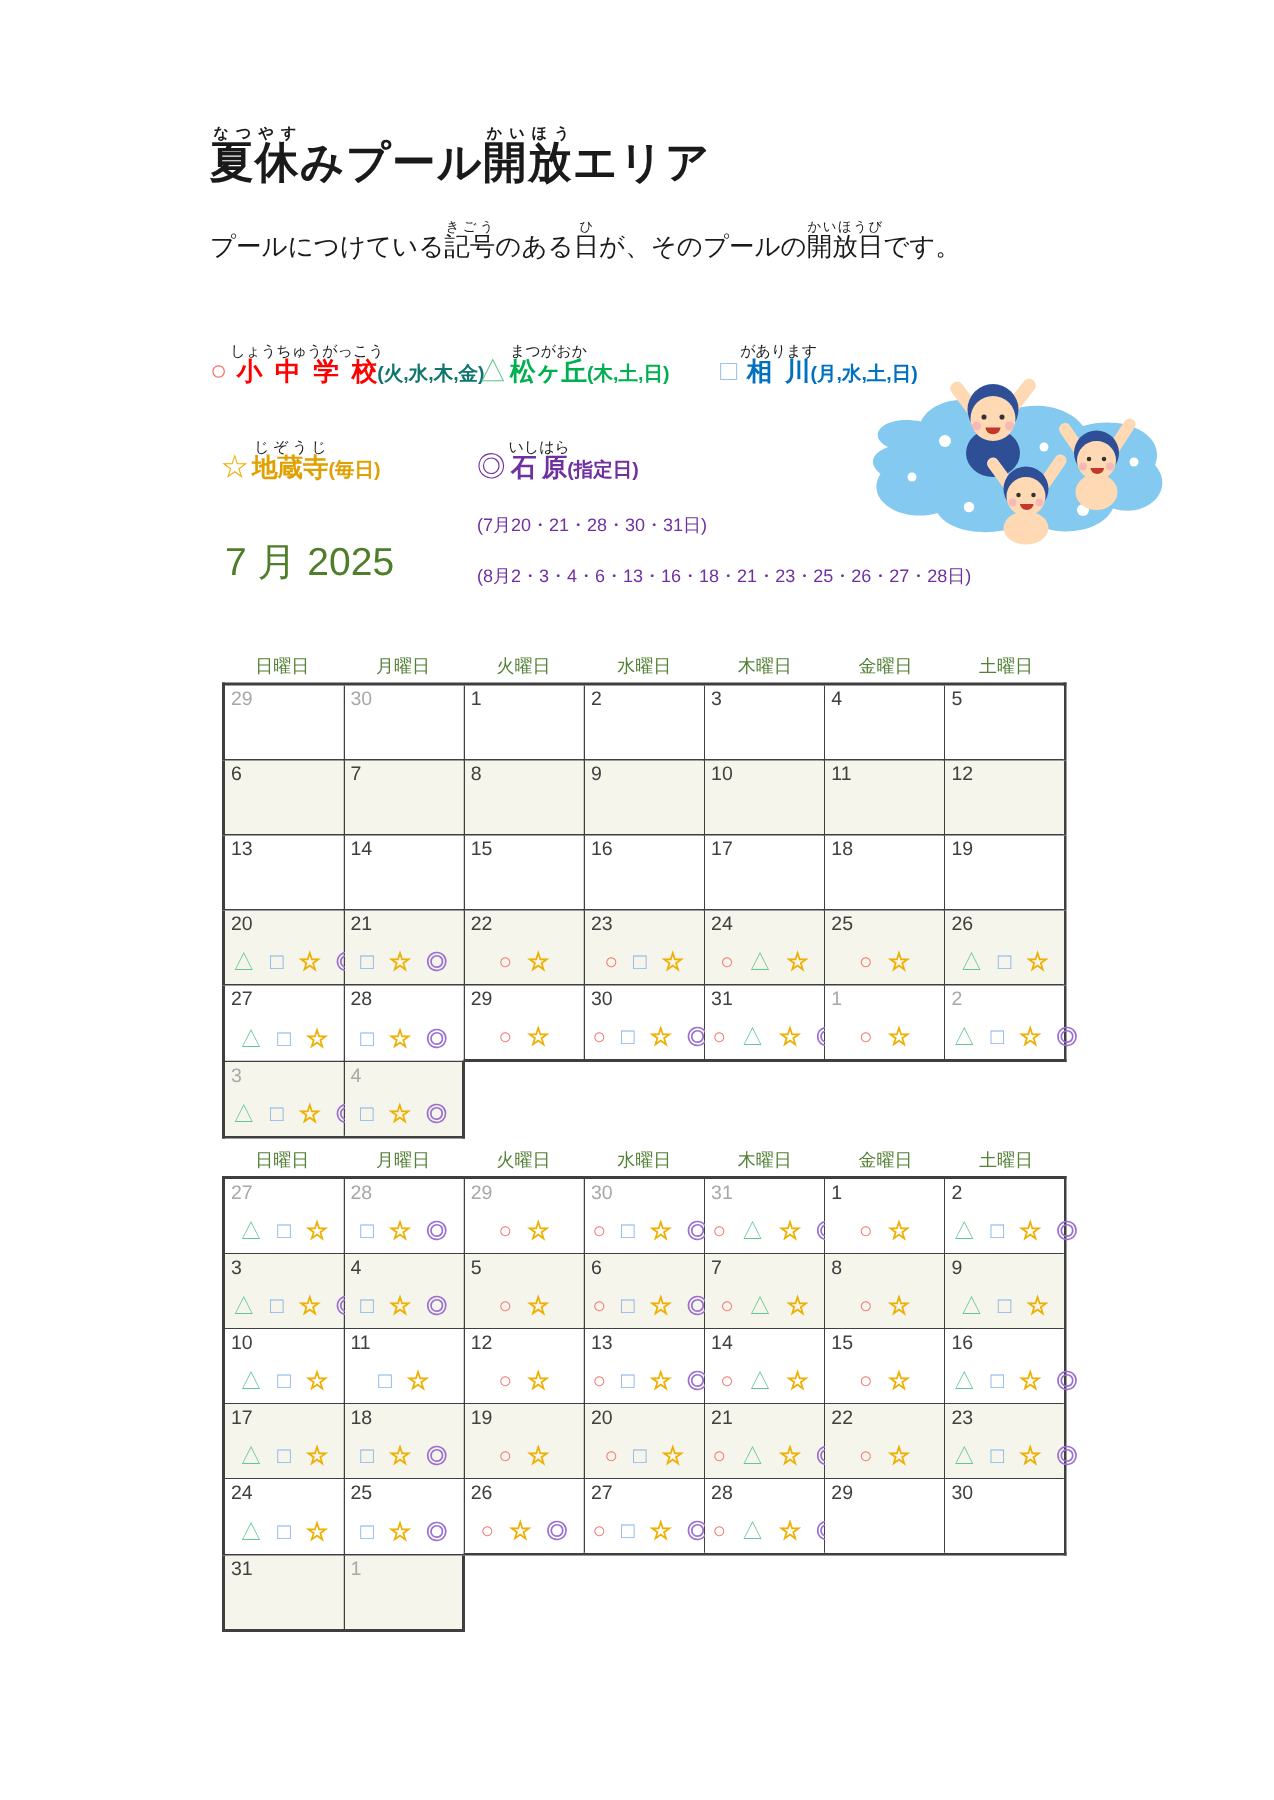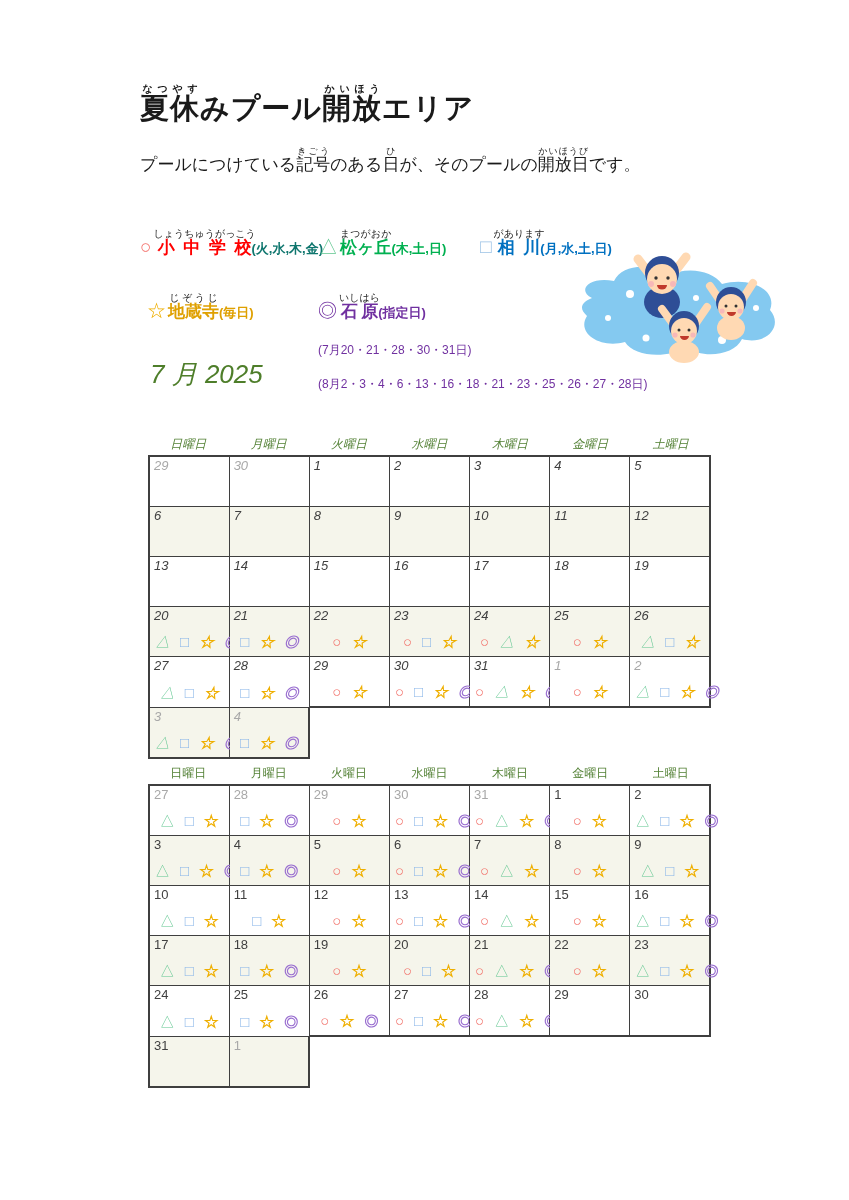--- a/index.html
+++ b/index.html
@@ -27,21 +27,21 @@
   .legend-row-1 .legend-item:nth-child(1) { width:171px; }
   .lg-sym  { font-size:19px; margin-right:2px; }
   .lg-name { font-weight:bold; font-size:17px; }
   .lg-name rt { font-size:10px; font-weight:normal; color:#1a1a1a; }
   .lg-days { font-weight:bold; font-size:13px; }
   .lg-dates { font-size:12px; margin-top:18px; line-height:1.35; font-weight:normal; white-space:nowrap; }
 
   .illustration { position:absolute; left:572px; top:246px; width:215px; height:118px; }
 
   .calendar { position:absolute; left:148px; width:563px; }
-  .cal-july { top:357px;font-style:italic; }
+  .cal-july { top:357px; }
   .cal-august { top:721px; }
   .cal-title { margin:0 0 7px 2px; font-size:26px; font-weight:normal; color:#4E7E2A; }
   .cal-head { display:flex; width:563px;margin-top:44px; }
   .cal-head span { flex:1; text-align:center; color:#538135; font-size:12px; padding-bottom:2px; }
   .cal-table { border-collapse:collapse; table-layout:fixed; width:563px; }
   td.cell { border:1px solid #3F3F3F; height:49px; vertical-align:top; position:relative;
             padding:0; background:#fff; }
   td.cell.shaded { background:#F5F5EB; }
   td.filler { border:none; background:transparent; }
   .daynum { font-size:13px; color:#404040; padding:2px 0 0 4px; line-height:1.1; }

